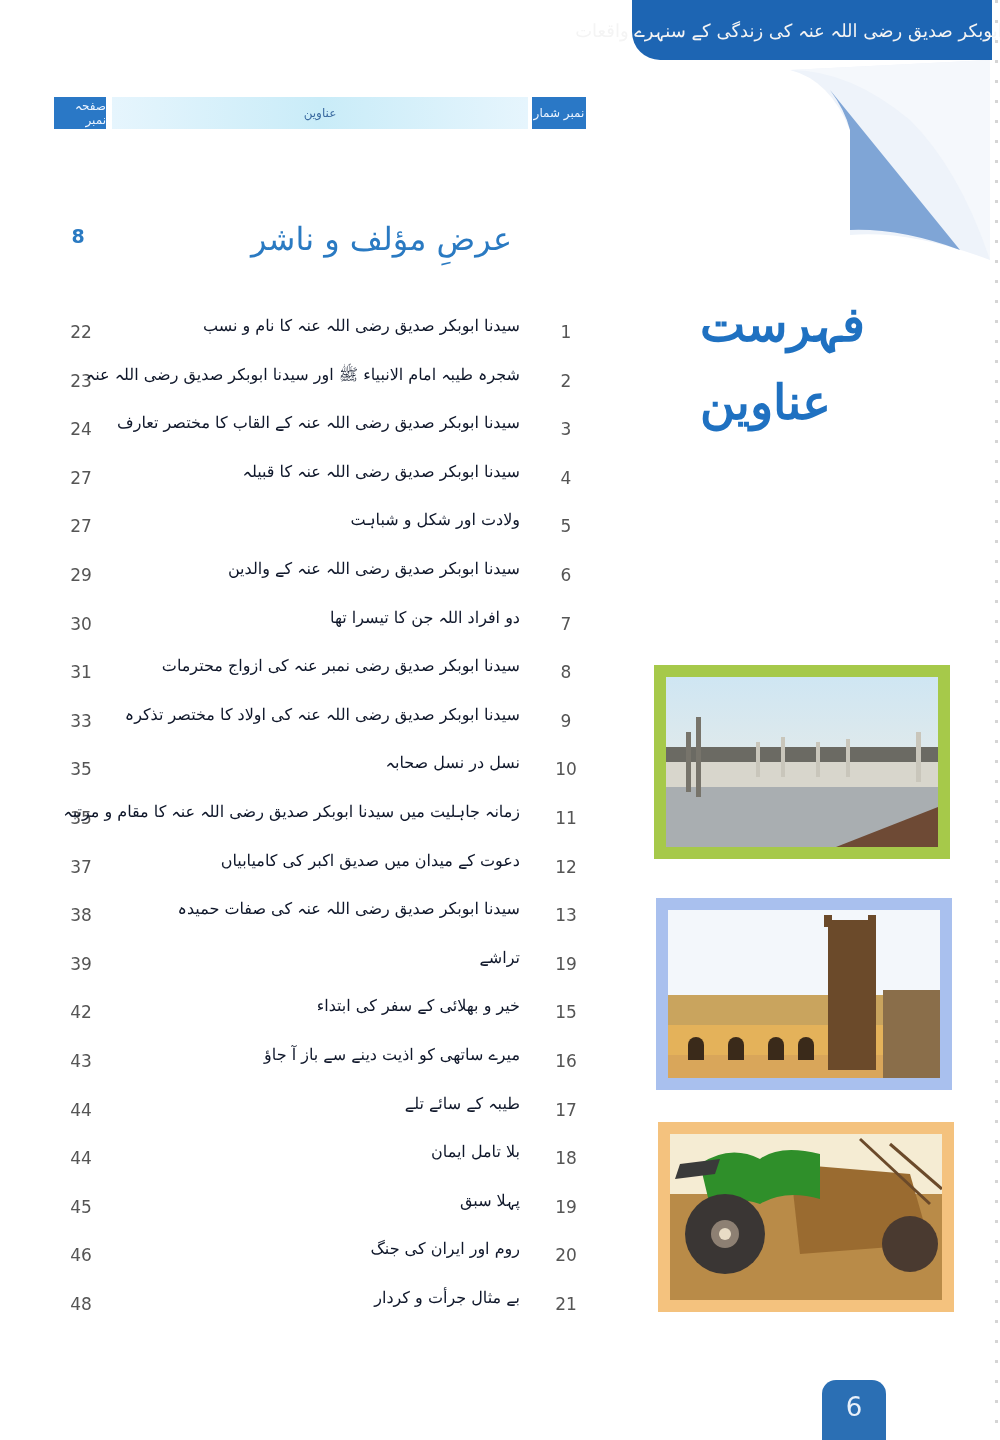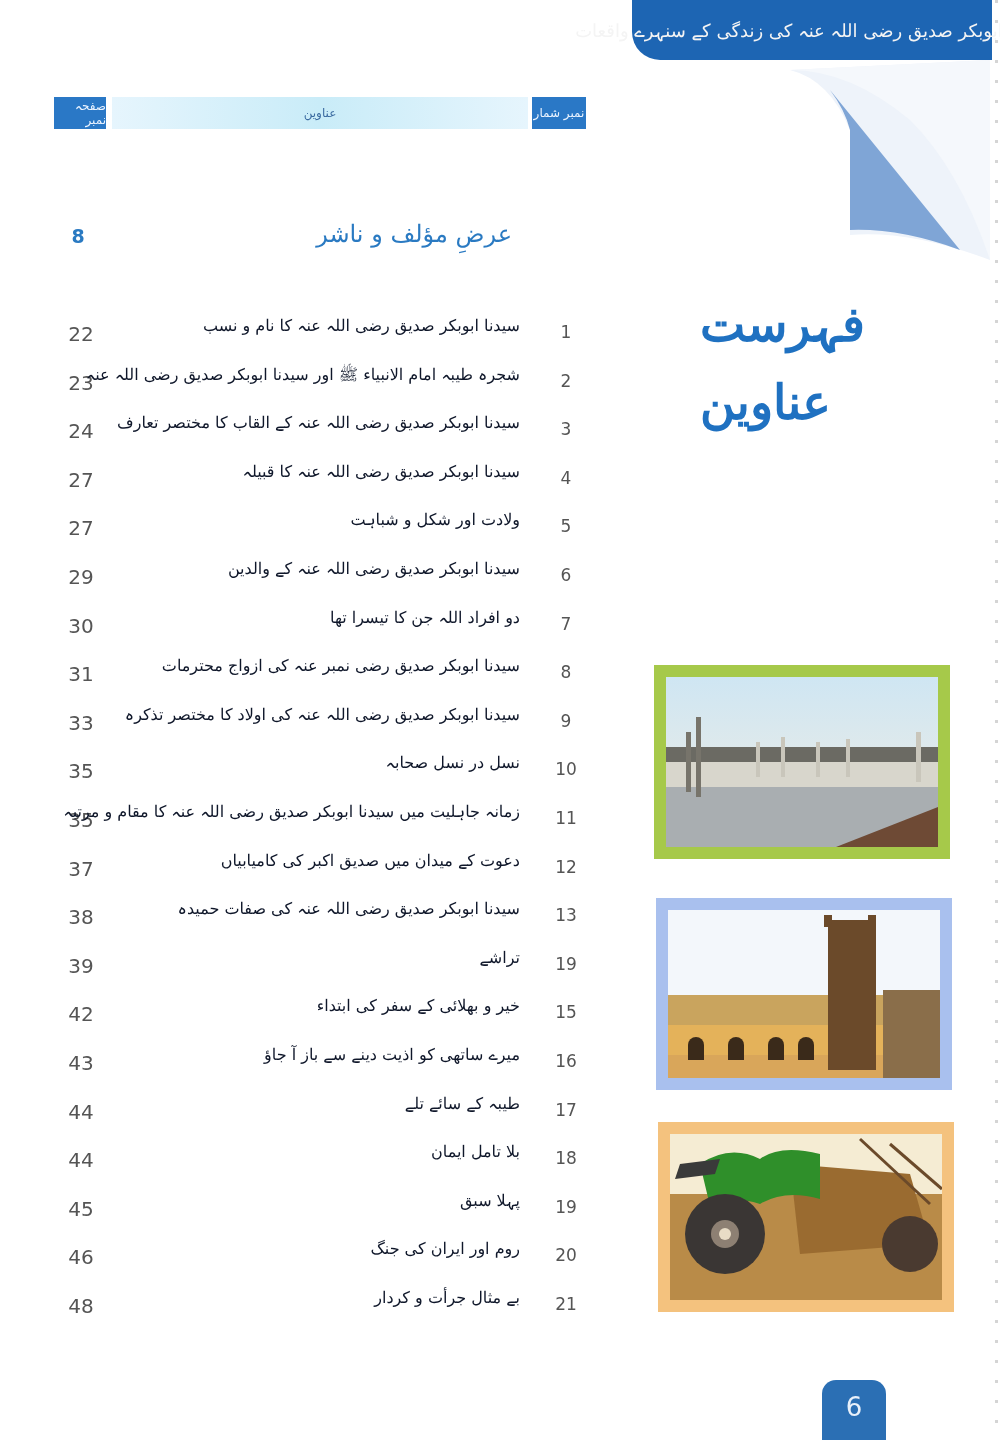--- a/index.html
+++ b/index.html
@@ -11,26 +11,26 @@
   .banner{position:absolute;left:632px;top:0;width:360px;height:60px;background:#1d65b3;
     border-bottom-left-radius:28px;display:flex;align-items:center;justify-content:center;}
   .banner-text{color:#f4f4f4;font-family:"DejaVu Serif",serif;font-size:18px;direction:rtl;white-space:nowrap;}
   
   .curl{position:absolute;left:790px;top:60px;width:200px;height:200px;}
   
   .colhead{position:absolute;top:97px;height:32px;}
   .colhead.blue{background:#2a78c6;color:#eaf3ff;display:flex;align-items:center;justify-content:center;font-size:12px;direction:rtl;}
   .colhead.light{background:linear-gradient(to right,#e6f5fd,#c9ecf8 50%,#e6f5fd);color:#3a6aa0;display:flex;align-items:center;justify-content:center;font-size:12px;direction:rtl;}
   
-  .intro-title{position:absolute;top:220px;right:488px;color:#2a7ac2;font-family:"DejaVu Serif",serif;font-size:24px;direction:rtl;white-space:nowrap;}
+  .intro-title{position:absolute;top:220px;right:488px;color:#2a7ac2;font-family:"DejaVu Serif",serif;font-size:32px;direction:rtl;white-space:nowrap;}
   .intro-page{position:absolute;top:225px;left:68px;width:20px;text-align:center;color:#2a7ac2;font-weight:bold;font-size:19px;}
   
   .toc{position:absolute;left:0;top:312px;width:620px;}
   .row{position:absolute;left:0;width:620px;height:40px;}
-  .row .pg{position:absolute;left:64px;width:34px;text-align:center;top:10px;color:#555;font-size:20px;}
+  .row .pg{position:absolute;left:64px;width:34px;text-align:center;top:10px;color:#555;font-size:17px;}
   .row .num{position:absolute;left:548px;width:36px;text-align:center;top:10px;color:#555;font-size:17px;}
   .row .title{position:absolute;right:100px;top:4px;color:#0f172a;font-family:"DejaVu Serif",serif;font-size:16px;direction:rtl;white-space:nowrap;text-align:center;}
   
   .big-title{position:absolute;left:700px;top:285px;width:200px;text-align:left;color:#1f71c1;font-family:"DejaVu Serif",serif;font-size:48px;font-weight:bold;line-height:78px;direction:rtl;}
   
   .stamp{position:absolute;padding:12px;}
   .stamp .perf-l,.stamp .perf-r{position:absolute;top:8px;bottom:8px;width:8px;}
   .stamp .perf-l{left:-4px;background:radial-gradient(circle at 0 50%,#fff 4px,transparent 4.5px) 0 0/8px 14px repeat-y;}
   .stamp .perf-r{right:-4px;background:radial-gradient(circle at 100% 50%,#fff 4px,transparent 4.5px) 0 0/8px 14px repeat-y;}
   .photo{width:100%;height:100%;position:relative;overflow:hidden;}

